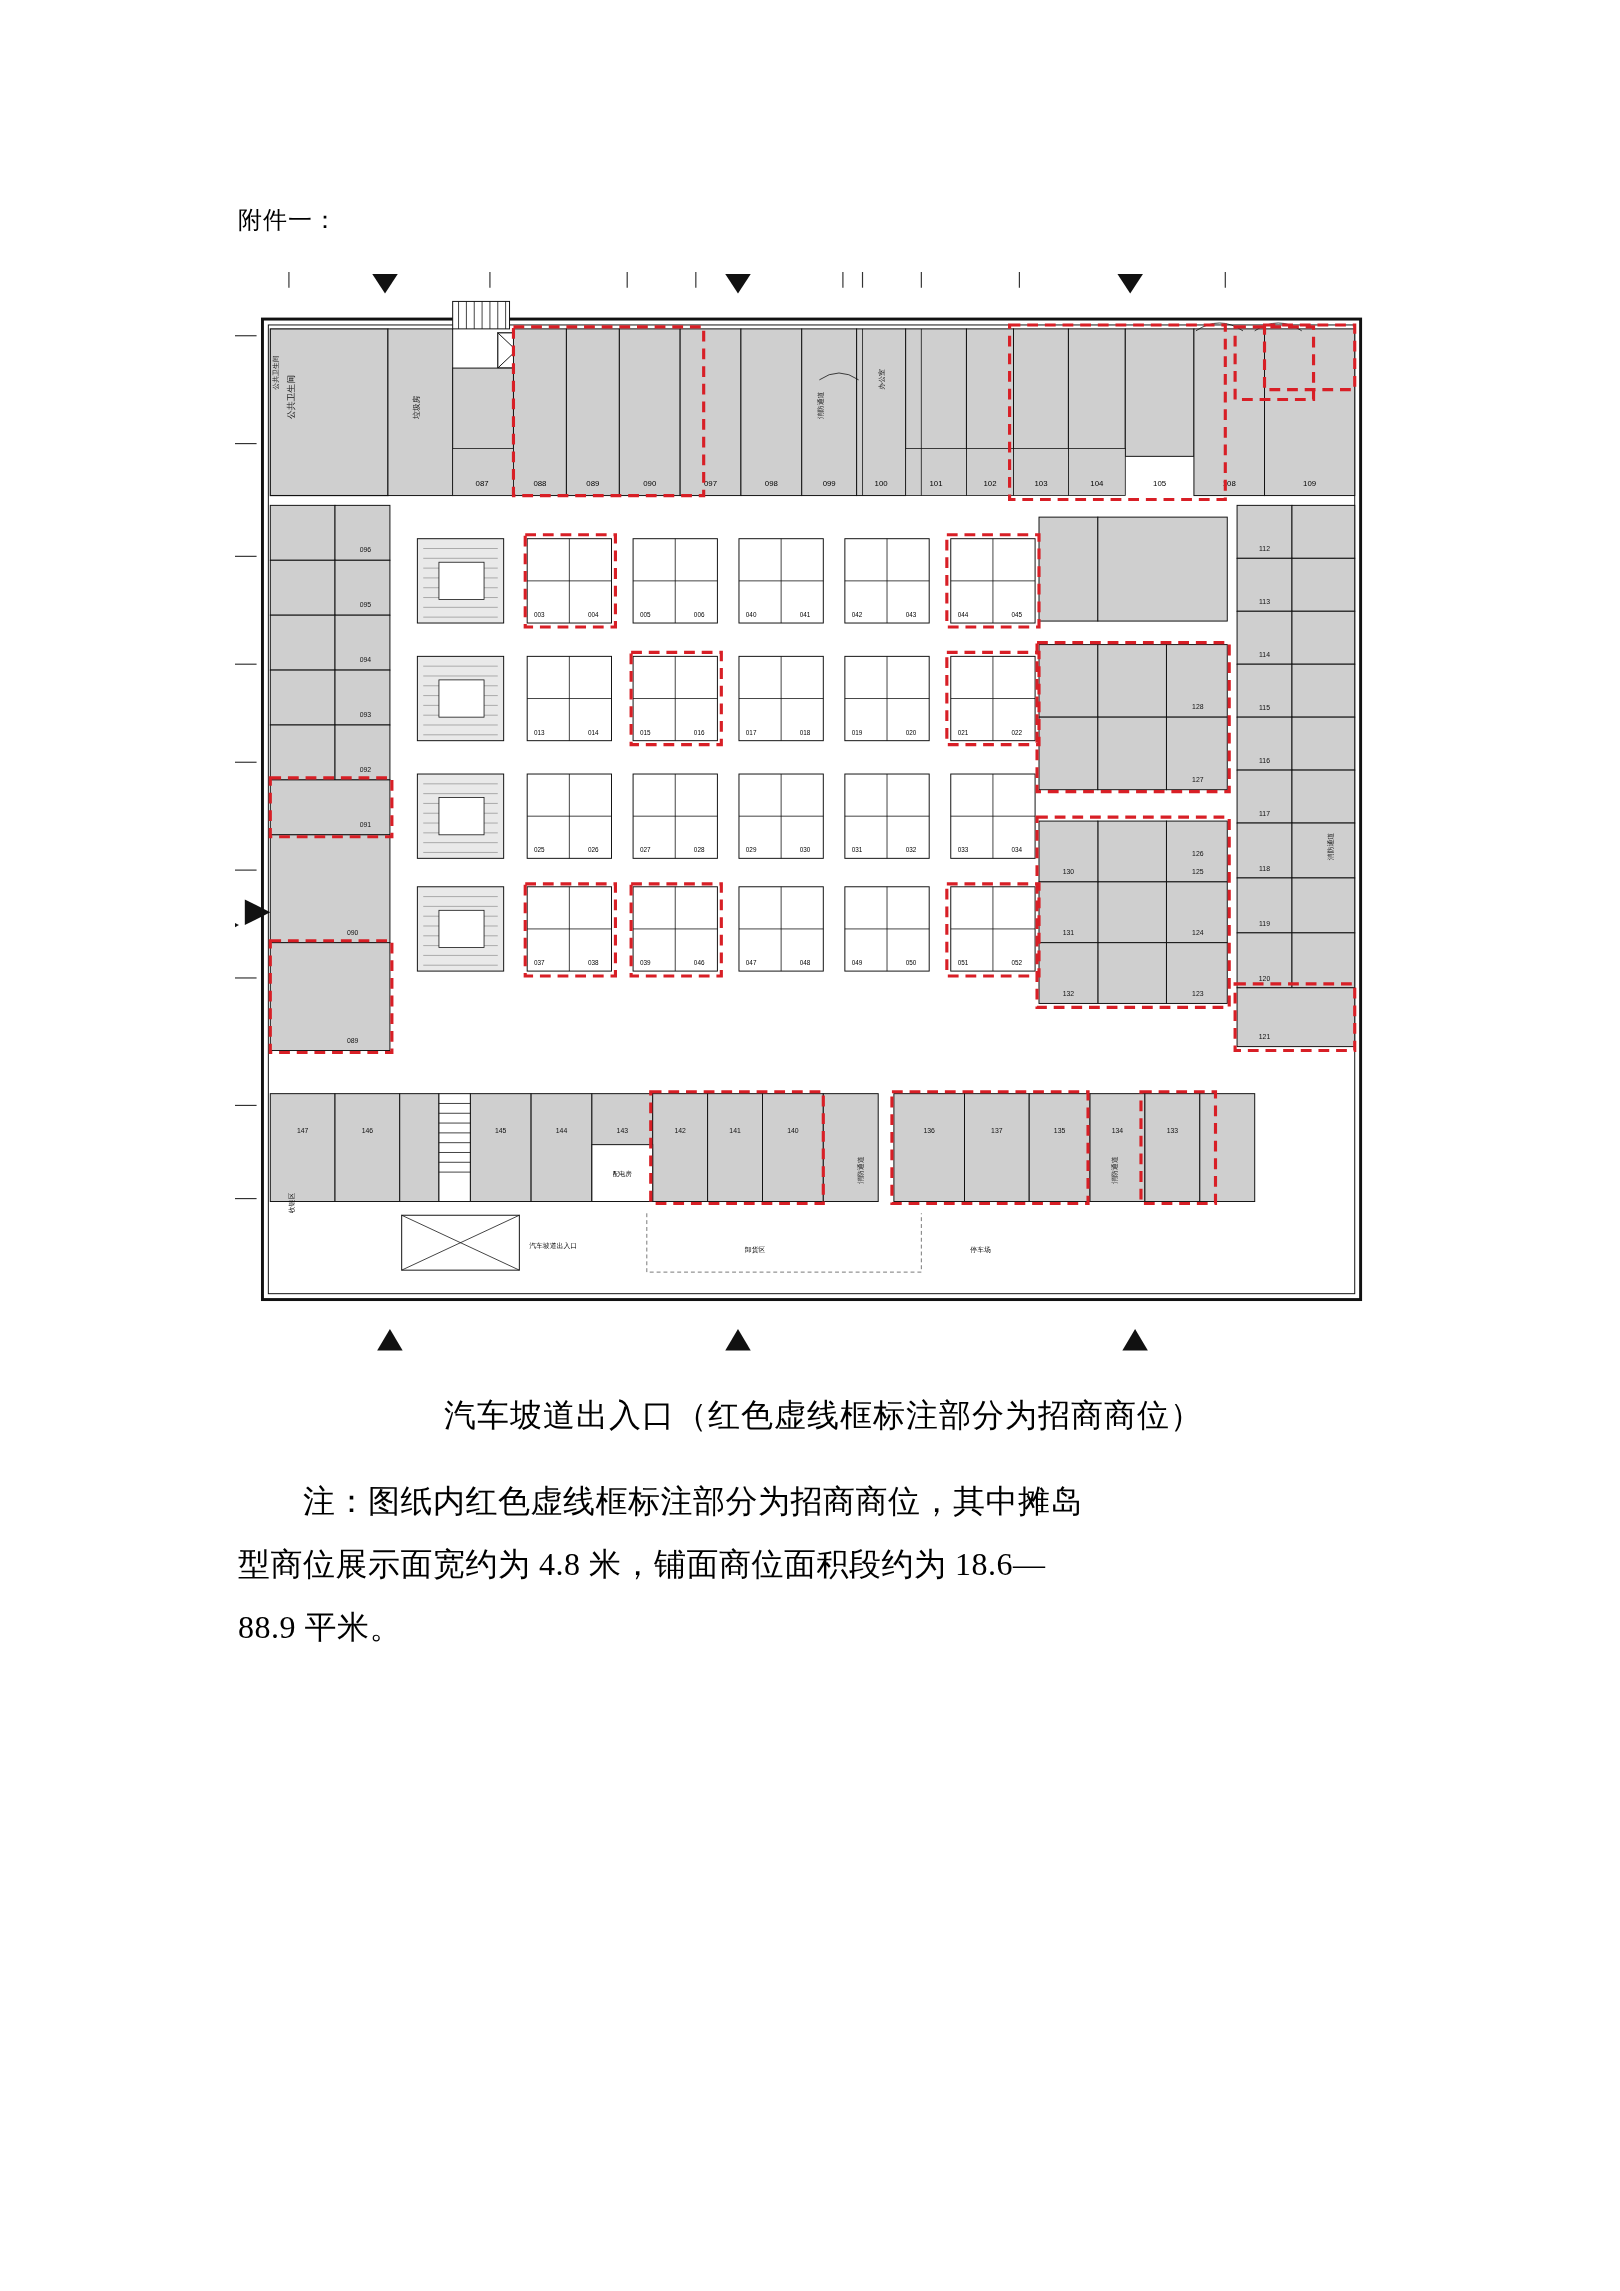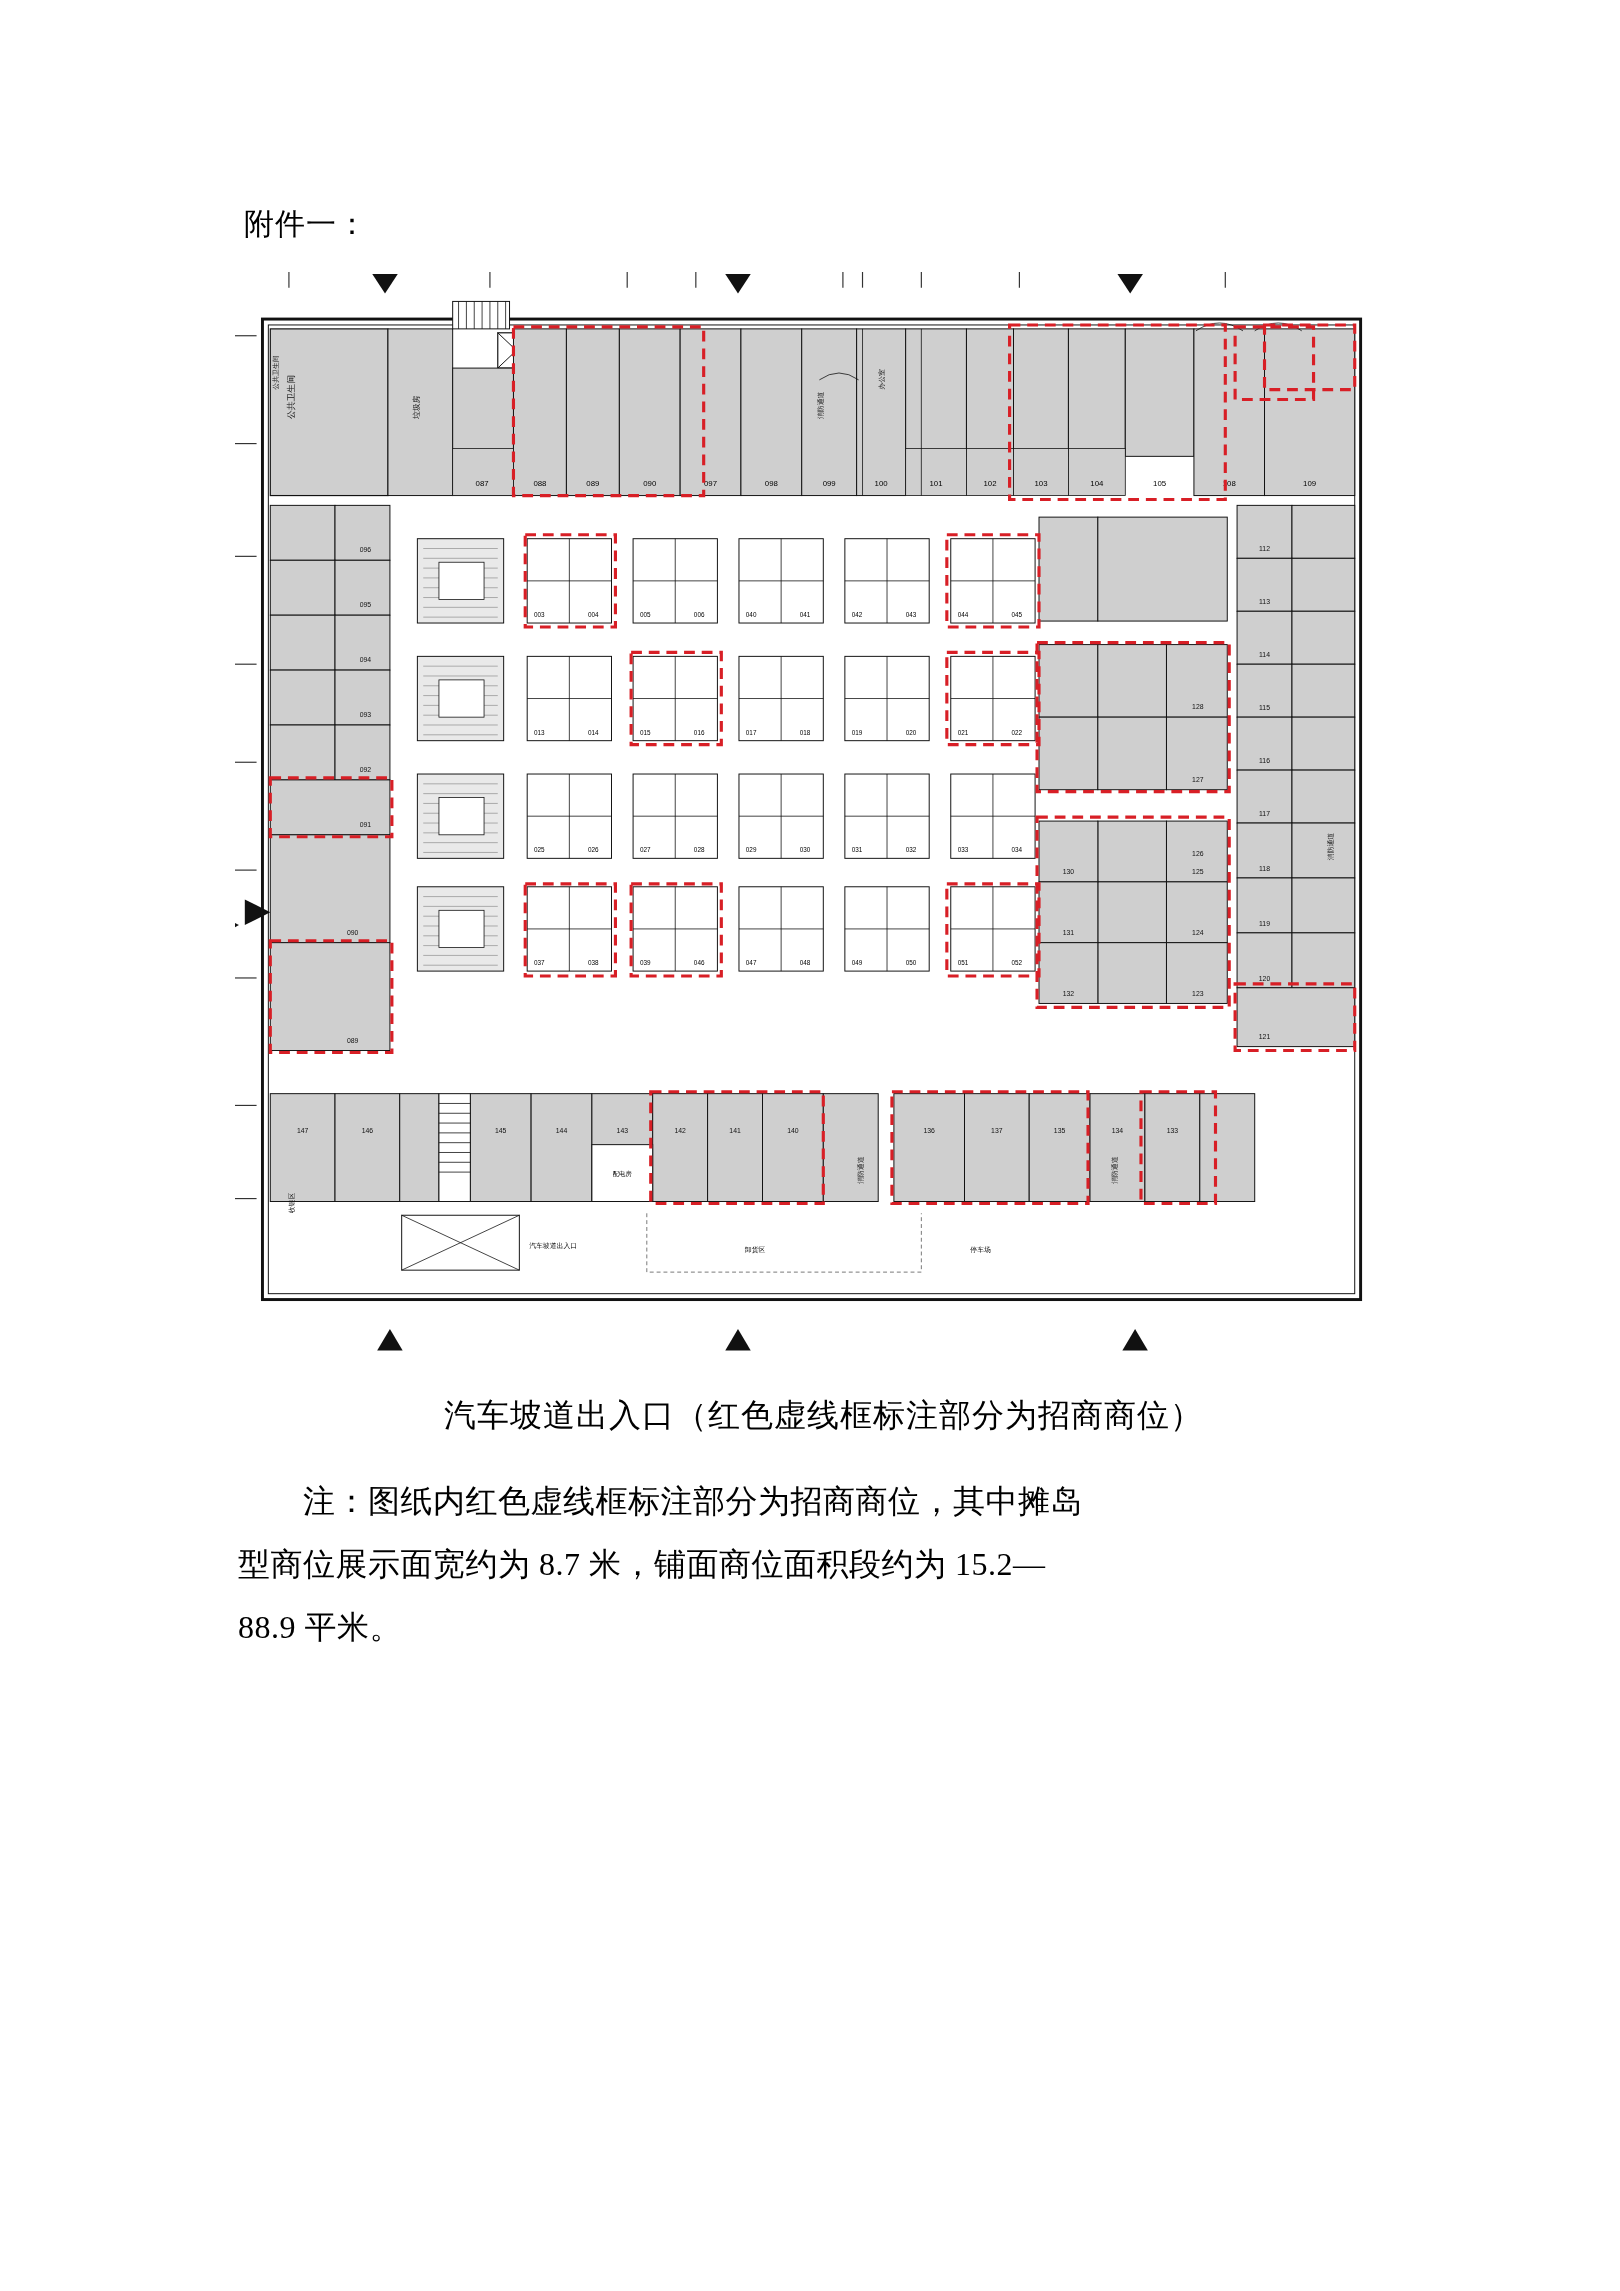--- a/index.html
+++ b/index.html
@@ -16,23 +16,23 @@
     overflow: hidden;
   }
   .page {
     position: relative;
     width: 1620px;
     height: 2292px;
     background: #fff;
   }
   .doc-heading {
     position: absolute;
-    left: 244px;
+    left: 238px;
     top: 204px;
-    font-size: 30px;
+    font-size: 24px;
     letter-spacing: 1px;
     font-family: "Liberation Serif", serif;
   }
 
   
   .plan-wrap {
     position: absolute;
     left: 235px;
     top: 272px;
     width: 1157px;
@@ -585,18 +585,18 @@
         <text x="640" y="930" transform="rotate(-90 640 930)">消防通道</text>
         <text x="900" y="930" transform="rotate(-90 900 930)">消防通道</text>
       </g>
     </svg>
   </div>
 
   <div class="caption">汽车坡道出入口（红色虚线框标注部分为招商商位）</div>
 
   <div class="note">
     <span>注：图纸内红色虚线框标注部分为招商商位，其中摊岛</span>
-    <span class="ln2">型商位展示面宽约为 8.7 米，铺面商位面积段约为 15.2—</span>
+    <span class="ln2">型商位展示面宽约为 4.8 米，铺面商位面积段约为 18.6—</span>
     <span class="ln3">88.9 平米。</span>
   </div>
 
 </div>
 
 
 </body></html>

